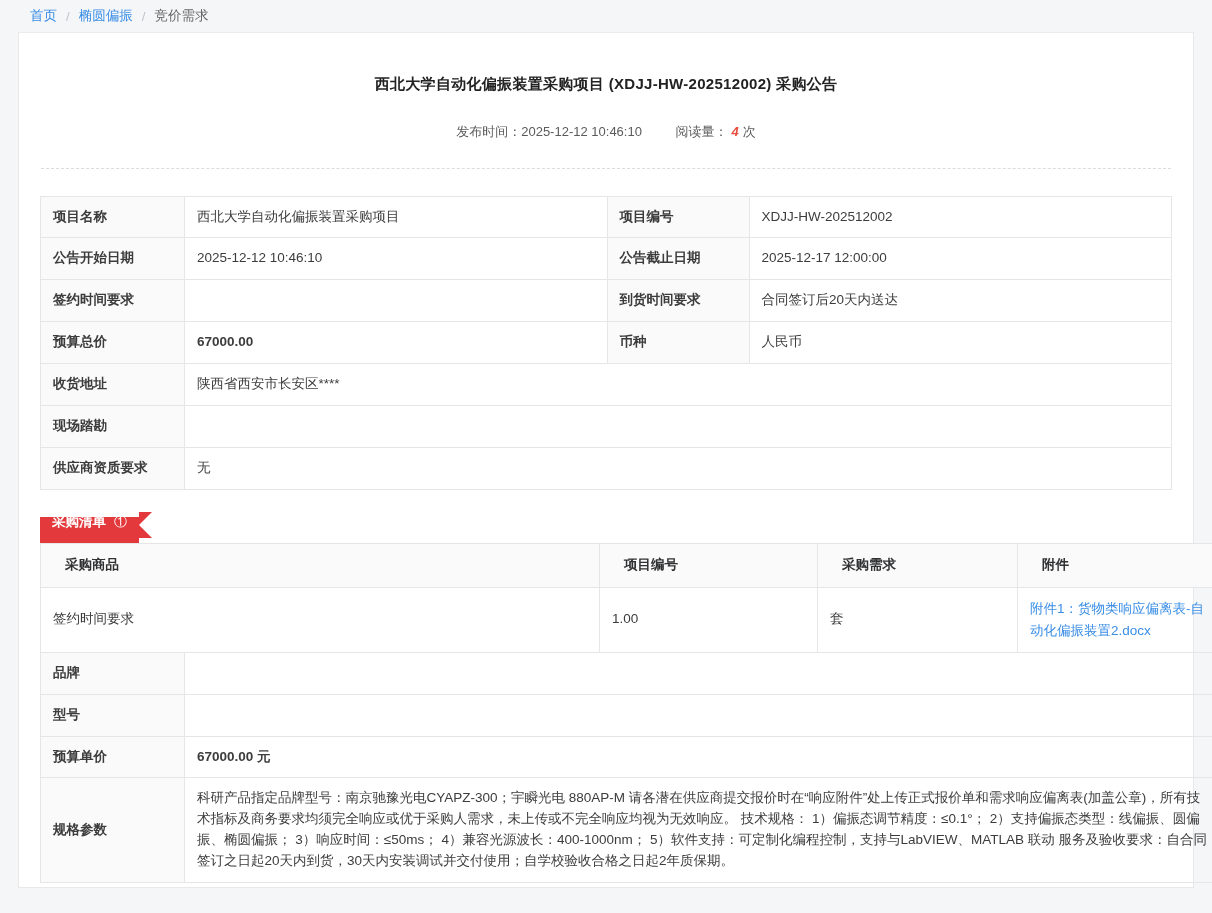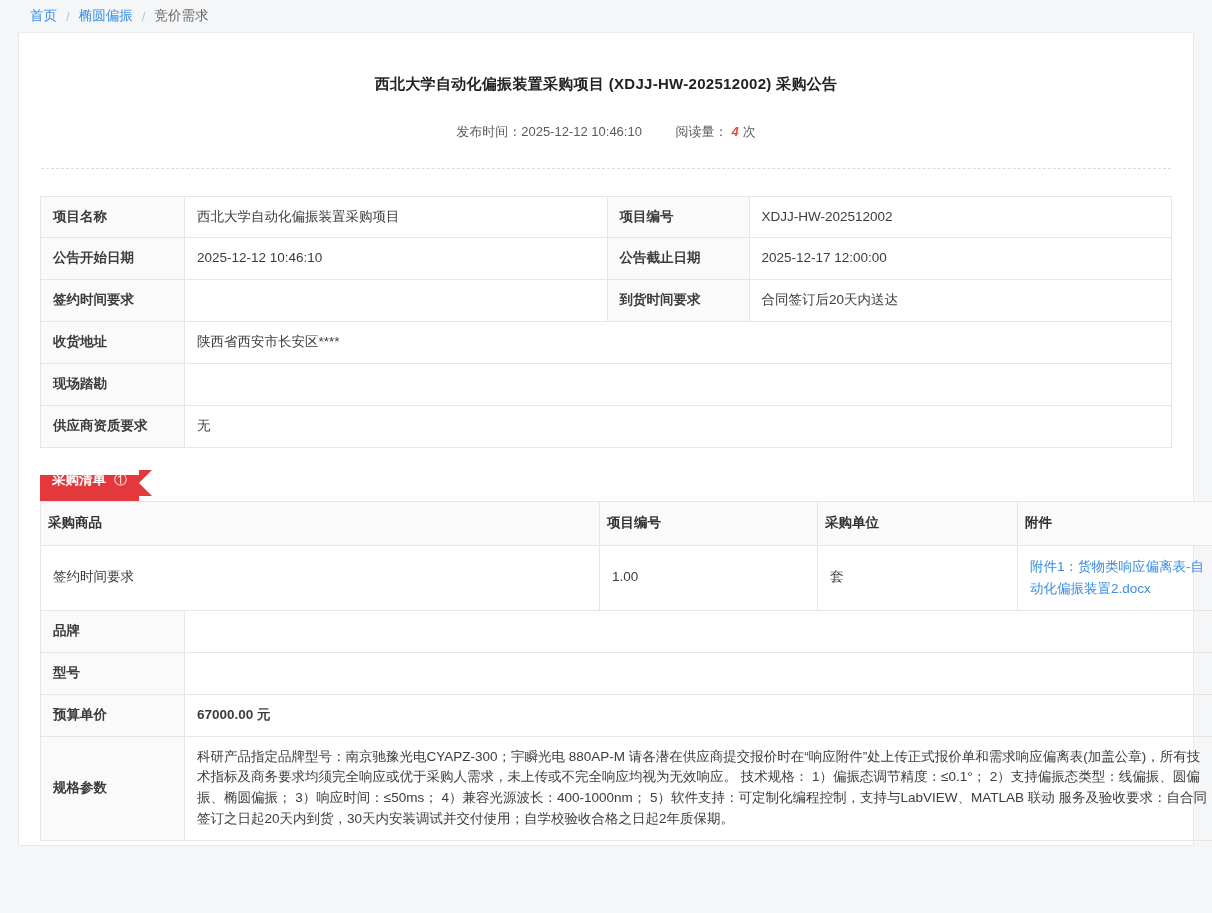--- a/index.html
+++ b/index.html
@@ -119,21 +119,21 @@
     border-bottom: 13px solid #e4393c;
     border-right: 13px solid transparent;
   }
   table.list { margin-top: 0; width: 1132px; }
   table.list th {
     background: #fafafa;
     font-weight: bold;
     text-align: left;
     color: #303133;
     font-size: 13.5px;
-    padding: 11px 7px;
+    padding: 11px 24px;
   }
   .link { color: #3a8ee6; text-decoration: none; line-height: 1.6; }
   td.spec { line-height: 1.62; }
 
   .fill-row td { height: 36px; }
 </style>
 </head>
 <body>
 
 <div class="page">
@@ -169,20 +169,26 @@
           <td class="lbl">公告开始日期</td>
           <td class="val">2025-12-12 10:46:10</td>
           <td class="lbl2">公告截止日期</td>
           <td class="val">2025-12-17 12:00:00</td>
         </tr>
         <tr>
           <td class="lbl">签约时间要求</td>
           <td class="val"></td>
           <td class="lbl2">到货时间要求</td>
           <td class="val">合同签订后20天内送达</td>
+        </tr>
+        <tr>
+          <td class="lbl">预算总价</td>
+          <td class="val money">67000.00</td>
+          <td class="lbl2">币种</td>
+          <td class="val">人民币</td>
         </tr>
         <tr>
           <td class="lbl">收货地址</td>
           <td class="val" colspan="3">陕西省西安市长安区****</td>
         </tr>
         <tr class="fill-row">
           <td class="lbl">现场踏勘</td>
           <td class="val" colspan="3"></td>
         </tr>
         <tr>
@@ -205,21 +211,21 @@
           <col style="width:144px">
           <col style="width:415px">
           <col style="width:218px">
           <col style="width:200px">
           <col style="width:205px">
         </colgroup>
         <thead>
           <tr>
             <th colspan="2">采购商品</th>
             <th>项目编号</th>
-            <th>采购单位</th>
+            <th>采购需求</th>
             <th>附件</th>
           </tr>
         </thead>
         <tbody>
           <tr>
             <td colspan="2">签约时间要求</td>
             <td>1.00</td>
             <td>套</td>
             <td><a class="link" href="#">附件1：货物类响应偏离表-自动化偏振装置2.docx</a></td>
           </tr>

